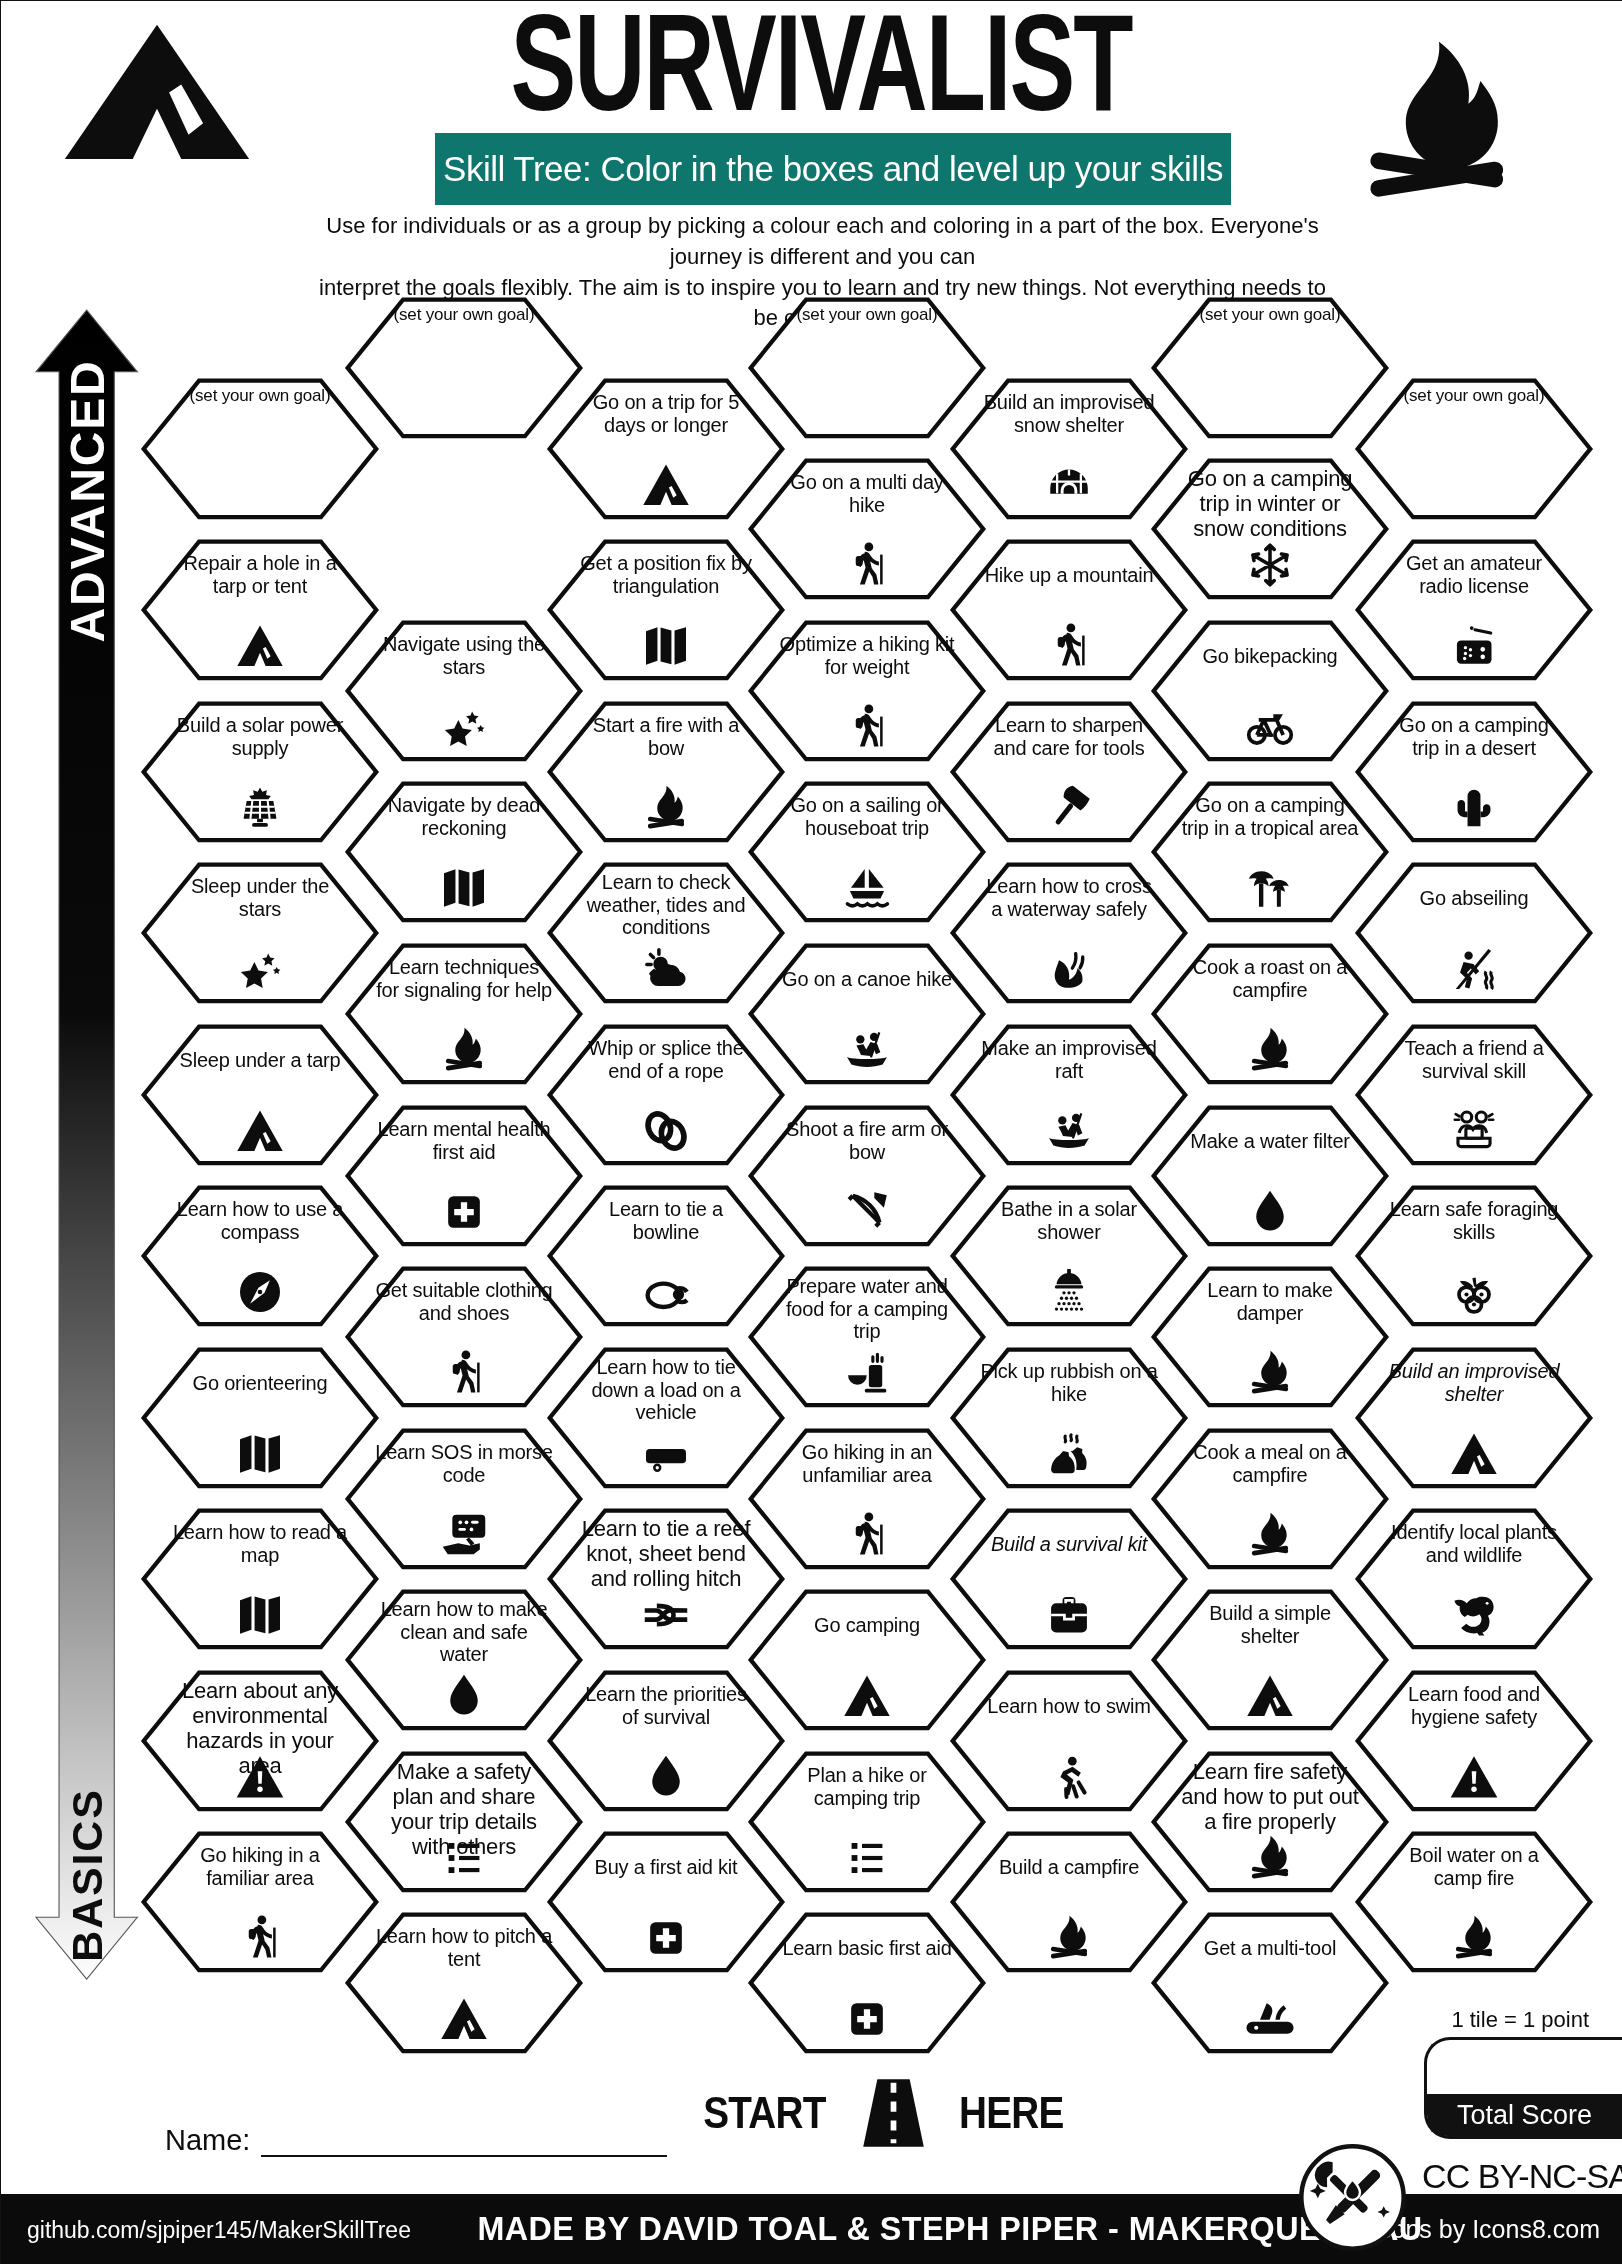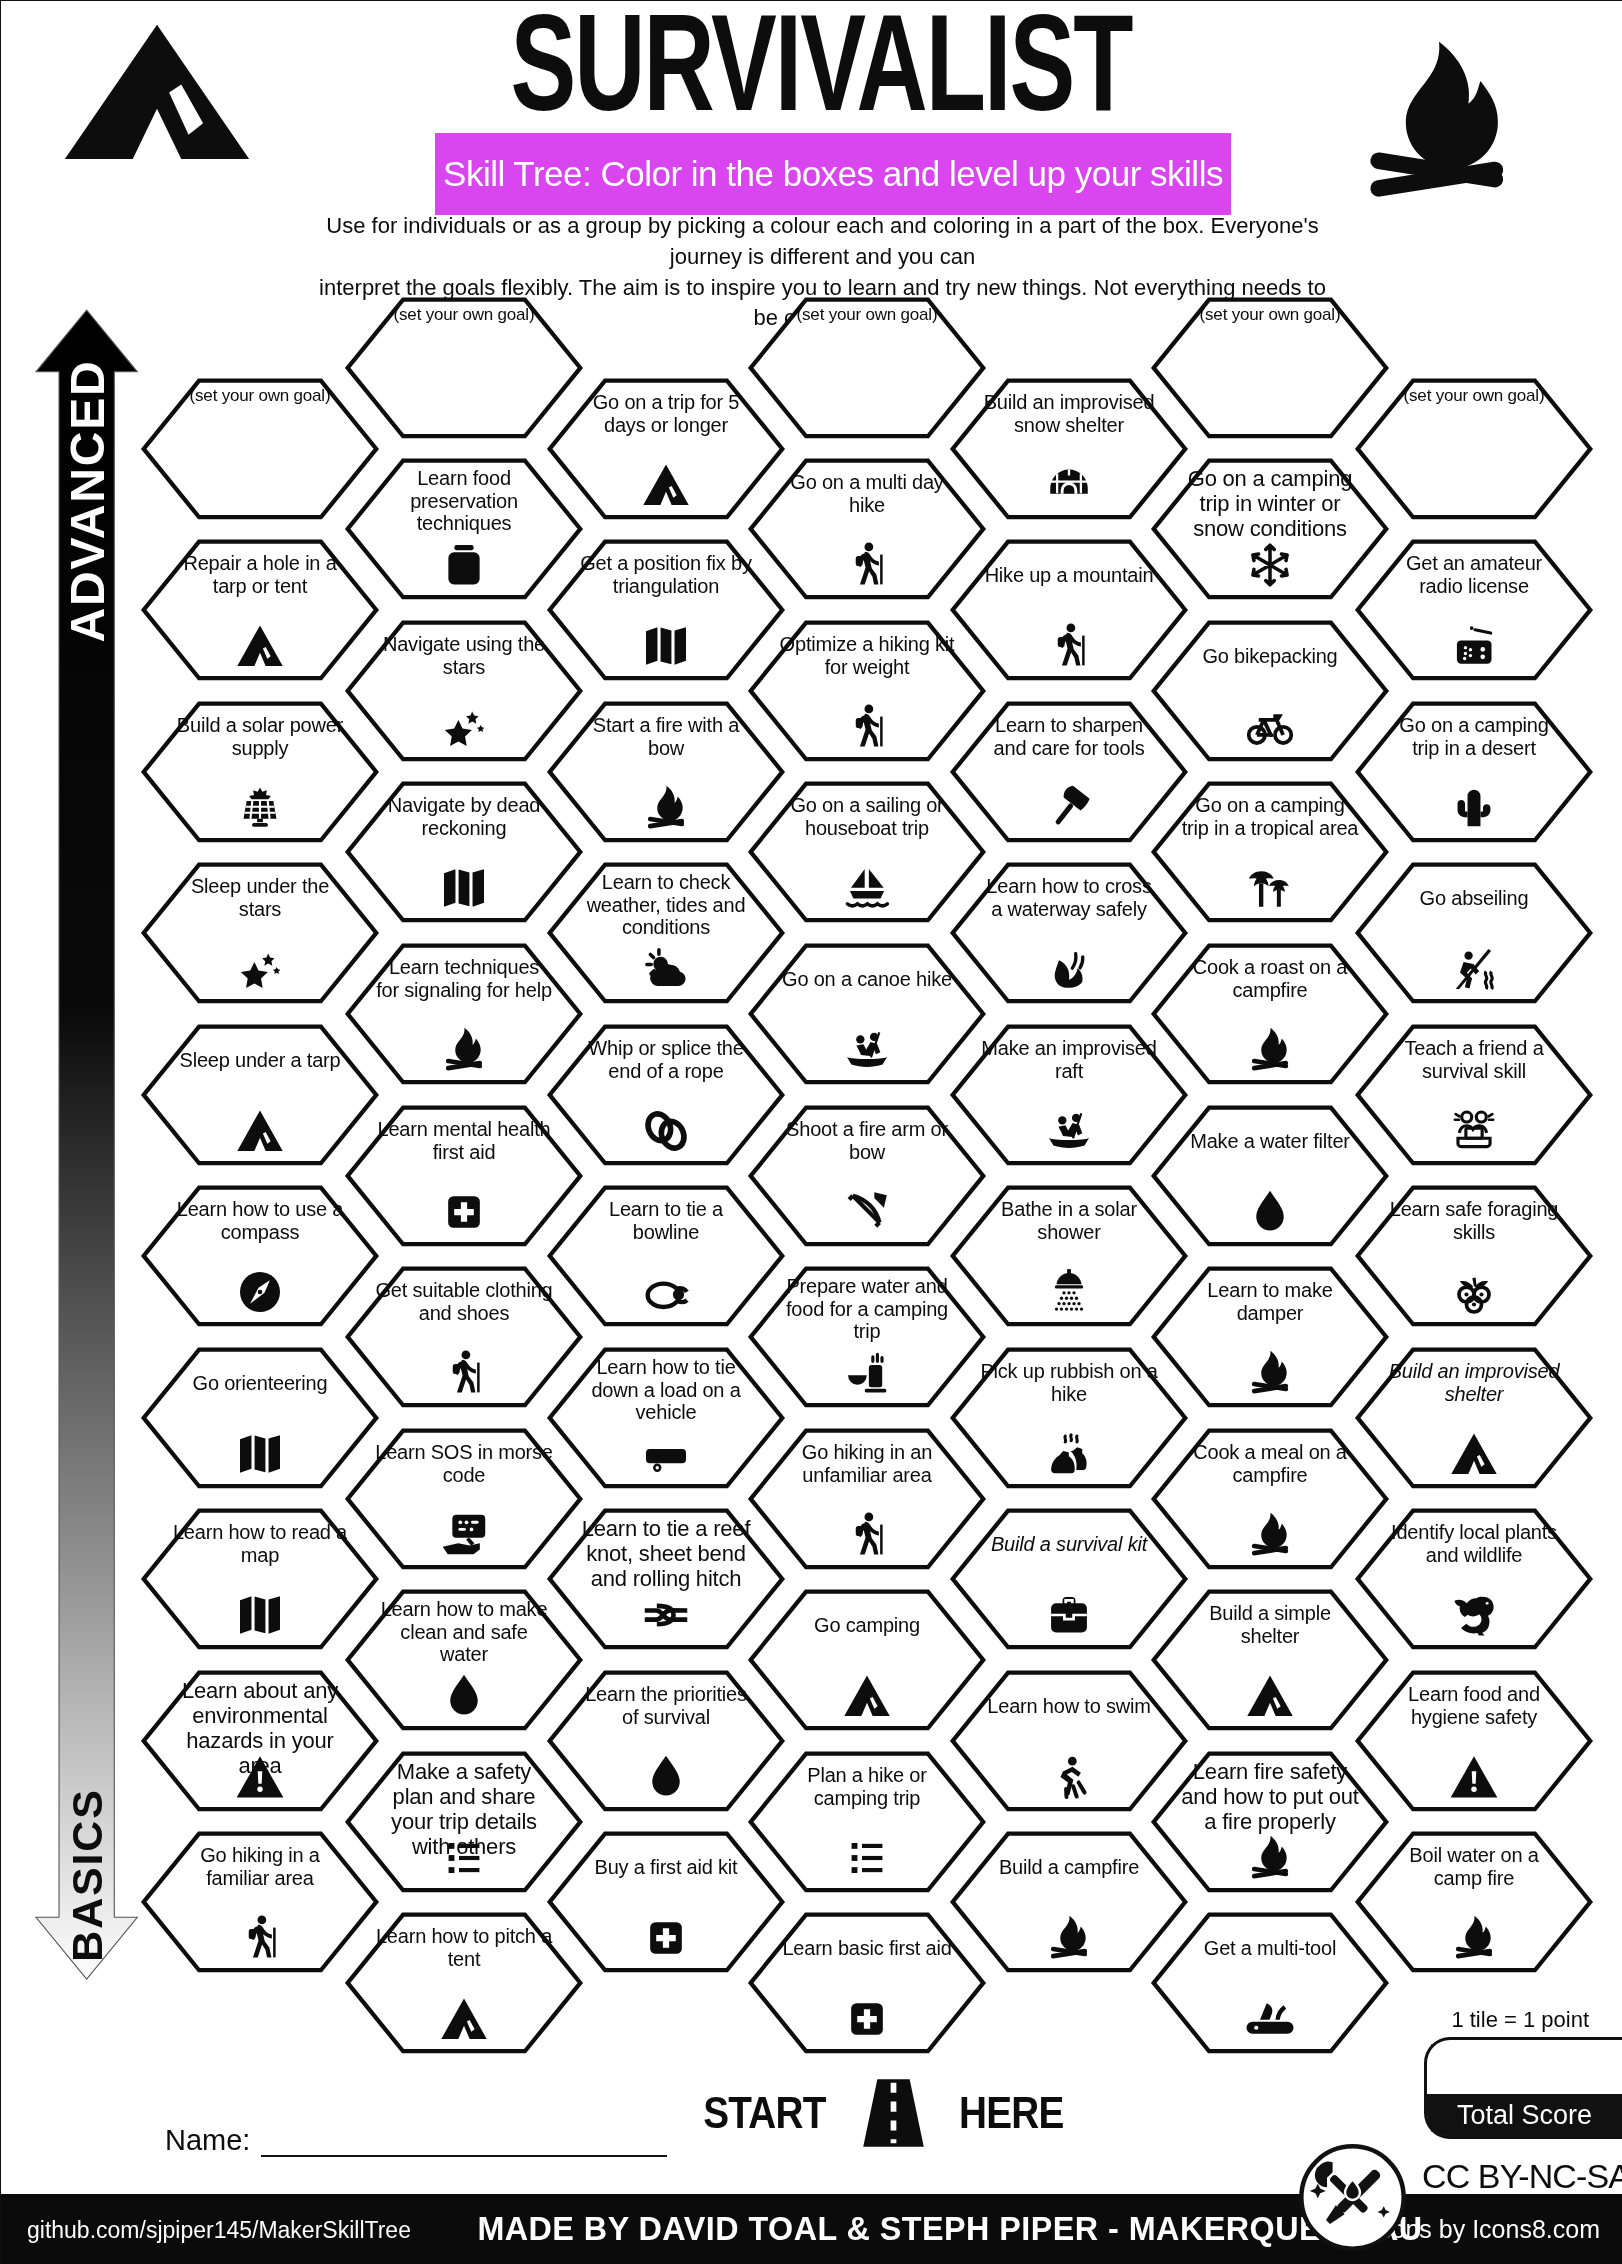--- a/index.html
+++ b/index.html
@@ -4,21 +4,21 @@
 <style>
   html,body{margin:0;padding:0;background:#e8e8e8;}
   .page{position:relative;width:1623px;height:2265px;background:#fff;margin:0 auto;
         font-family:"Liberation Sans",sans-serif;color:#0d0d0d;overflow:hidden;
         border:1.8px solid #111;box-sizing:border-box;}
   .logo-tent{position:absolute;left:59px;top:14.8px;width:194px;height:150px;}
   .logo-fire{position:absolute;left:1346px;top:7.4px;width:181px;height:229px;}
   .title{position:absolute;top:-7.4px;left:820px;transform:translateX(-50%) scaleX(.72);
          transform-origin:center top;font-size:137px;line-height:1;font-weight:800;
          letter-spacing:-2.8px;white-space:nowrap;}
-  .subtitle-bar{position:absolute;left:434px;top:132px;width:796px;height:82px;background:#d946ef;
+  .subtitle-bar{position:absolute;left:434px;top:132px;width:796px;height:72px;background:#0f766e;
          color:#fff;display:flex;align-items:center;justify-content:center;font-size:35px;
          font-weight:500;letter-spacing:-0.5px;white-space:nowrap;}
   .description{position:absolute;left:314px;top:210px;width:1015px;text-align:center;
          font-size:22px;line-height:1.4;font-weight:500;}
   .axis-svg{position:absolute;left:0;top:0;}
   .axis-label{position:absolute;text-align:center;font-weight:700;transform:rotate(-90deg);
          white-space:nowrap;}
   .axis-advanced{left:-131px;top:473px;width:434px;height:54px;font-size:48px;color:#fff;
          letter-spacing:1.8px;}
   .axis-basics{left:-55px;top:1850px;width:282px;height:48px;font-size:43px;color:#0d0d0d;
@@ -199,30 +199,20 @@
           <rect x="18.3" y="7" width="1.2" height="14.3"></rect>
           <rect x="6.6" y="7.7" width="3.3" height="4.8" rx="1.2"></rect>
         </svg>
       </div>
       <div class="hex" style="left: 343px; top: 294px;">
         <svg class="hex-shape" viewBox="0 0 260 158">
           <polygon points="4,79 64,5 196,5 256,79 196,153 64,153" fill="#fff" stroke="#0d0d0d" stroke-width="4.6"></polygon>
         </svg>
         <div class="hex-label goal">(set your own goal)</div>
       </div>
-      <div class="hex" style="left: 343px; top: 455px;">
-        <svg class="hex-shape" viewBox="0 0 260 158">
-          <polygon points="4,79 64,5 196,5 256,79 196,153 64,153" fill="#fff" stroke="#0d0d0d" stroke-width="4.6"></polygon>
-        </svg>
-        <div class="hex-label">Learn food preservation techniques</div>
-        <svg class="hex-icon" viewBox="0 0 24 24" fill="#0d0d0d">
-          <rect x="7.4" y="2.4" width="9.2" height="2.5" rx="1"></rect>
-          <path d="M7.2 5.9h9.6a2.7 2.7 0 0 1 2.7 2.7v10a2.7 2.7 0 0 1-2.7 2.7H7.2a2.7 2.7 0 0 1-2.7-2.7v-10a2.7 2.7 0 0 1 2.7-2.7z"></path>
-        </svg>
-      </div>
       <div class="hex" style="left: 343px; top: 617px;">
         <svg class="hex-shape" viewBox="0 0 260 158">
           <polygon points="4,79 64,5 196,5 256,79 196,153 64,153" fill="#fff" stroke="#0d0d0d" stroke-width="4.6"></polygon>
         </svg>
         <div class="hex-label">Navigate using the stars</div>
         <svg class="hex-icon" viewBox="0 0 24 24" fill="#0d0d0d">
           <path d="M9.3 8.6l2 4.1 4.5.7-3.3 3.2.8 4.5-4-2.1-4 2.1.8-4.5-3.3-3.2 4.5-.7z"></path>
           <path d="M15.9 4.6l1 1.9 2.1.3-1.5 1.5.4 2.1-1.9-1-1.9 1 .4-2.1-1.5-1.5 2.1-.3z"></path>
           <path d="M20 11l.6 1.1 1.2.2-.9.9.2 1.2-1.1-.6-1.1.6.2-1.2-.9-.9 1.2-.2z"></path>
         </svg>

